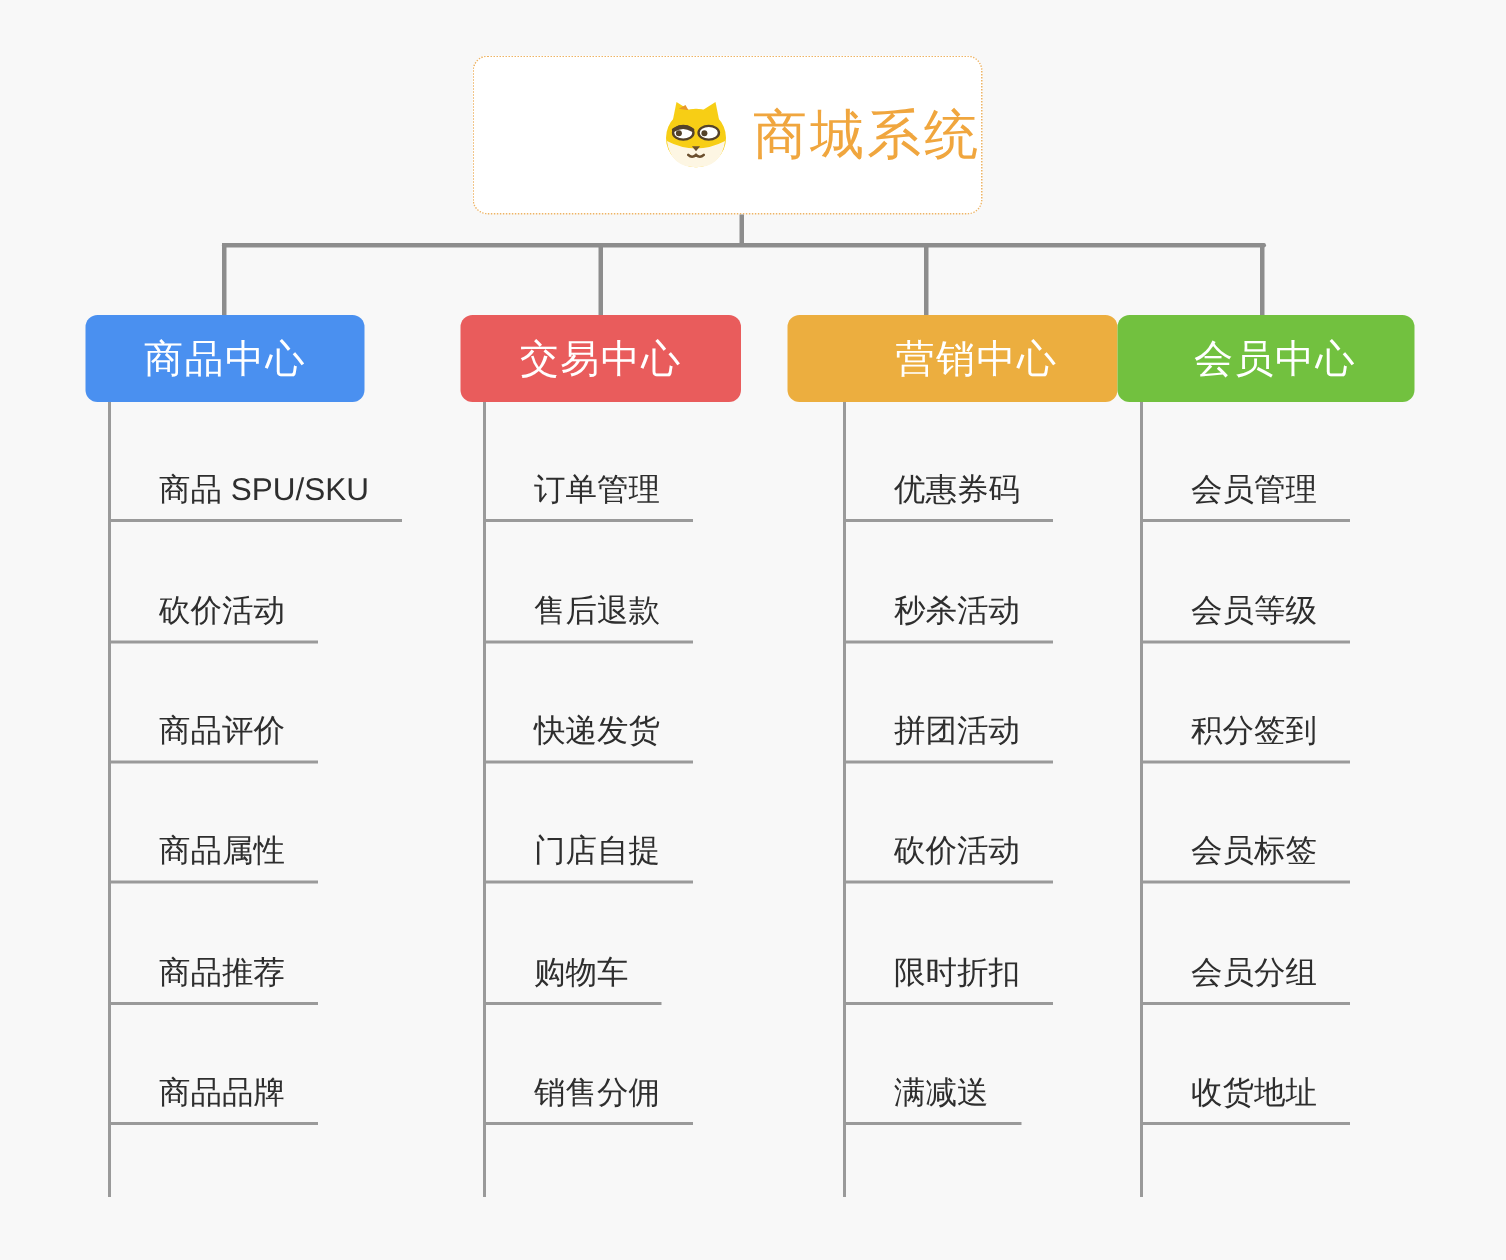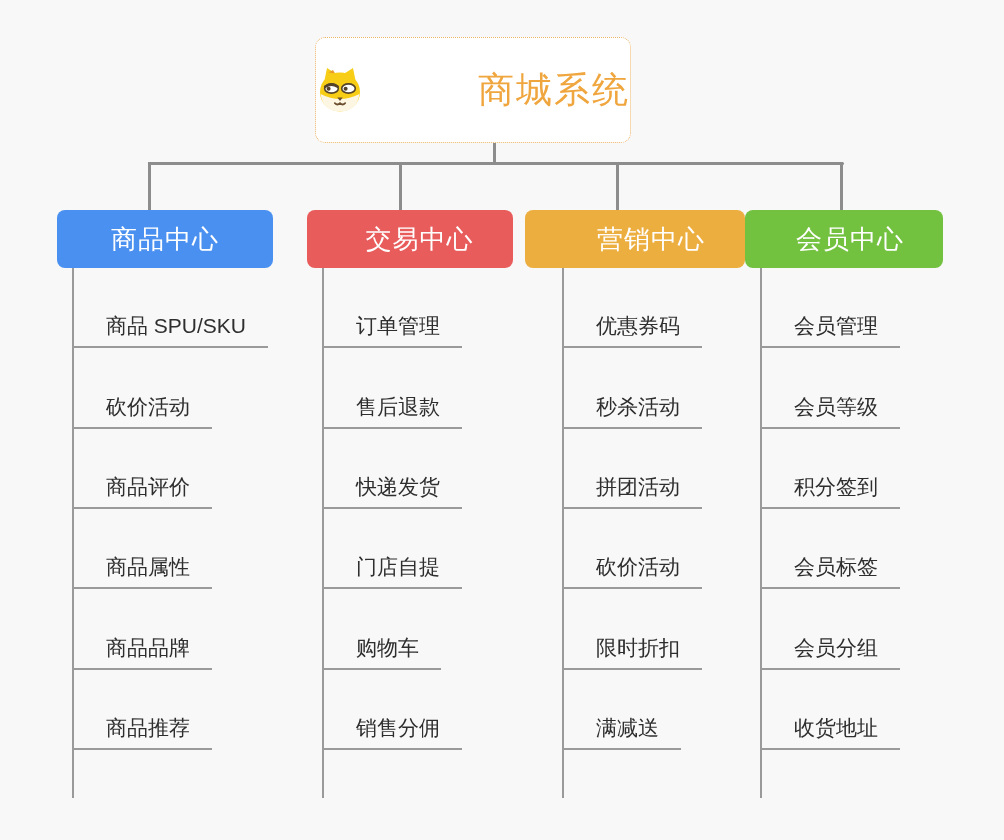--- a/index.html
+++ b/index.html
@@ -3,44 +3,44 @@
 <meta charset="utf-8">
 <style>
   html,body{margin:0;padding:0;}
   body{
     width:1004px;height:840px;position:relative;overflow:hidden;
     background:#f8f8f8;
     font-family:"Liberation Sans","DejaVu Sans",sans-serif;
   }
   
   .root-node{
-    position:absolute;left:315px;top:37px;width:316px;height:106px;
+    position:absolute;left:315px;top:37px;width:340px;height:106px;
     background:#ffffff;border:1px dotted #eeb465;border-radius:10px;
-    display:flex;align-items:center;justify-content:space-between;gap:14px;
+    display:flex;align-items:center;justify-content:flex-end;gap:14px;
     box-sizing:border-box;
   }
   .root-title{
     font-size:36px;color:#f0a63e;letter-spacing:2px;font-weight:400;
   }
   .dog-icon{width:48px;height:46px;flex:0 0 auto;}
   
   .conn{position:absolute;background:#8d8d8d;}
   .conn-stem   {left:493px;top:143px;width:3px;height:21px;}
   .conn-rail   {left:148px;top:162px;width:696px;height:3px;border-radius:2px;}
   .conn-drop-1 {left:148px;top:162px;width:3px;height:48px;}
   .conn-drop-2 {left:399px;top:162px;width:3px;height:48px;}
   .conn-drop-3 {left:616px;top:162px;width:3px;height:48px;}
   .conn-drop-4 {left:840px;top:162px;width:3px;height:48px;}
   
   .branch-box{
     position:absolute;top:210px;height:58px;border-radius:8px;
     display:flex;align-items:center;justify-content:center;
     color:#ffffff;font-size:26px;letter-spacing:1px;
   }
-  .branch-box-1{left:57px;width:216px;}
+  .branch-box-1{left:57px;width:186px;}
   .branch-box-2{left:307px;width:187px;}
   .branch-box-3{left:525px;width:188px;padding-left:32px;}
   .branch-box-4{left:745px;width:186px;padding-left:12px;}
   
   .child-col{
     position:absolute;top:268px;height:482px;
     display:flex;flex-direction:column;
   }
   .child-col-1{left:72px;}
   .child-col-2{left:322px;}
@@ -84,21 +84,21 @@
 <div class="conn conn-stem"></div>
 <div class="conn conn-rail"></div>
 <div class="conn conn-drop-1"></div>
 <div class="conn conn-drop-2"></div>
 <div class="conn conn-drop-3"></div>
 <div class="conn conn-drop-4"></div>
 
 <div class="branch-box branch-box-1" style="background-color: rgb(74, 144, 240);">
   <span>商品中心</span>
 </div>
-<div class="branch-box branch-box-2" style="background-color: rgb(233, 92, 92); padding-left: 19px;">
+<div class="branch-box branch-box-2" style="background-color: rgb(233, 92, 92);">
   <span>交易中心</span>
 </div>
 <div class="branch-box branch-box-3" style="background-color: rgb(236, 174, 63);">
   <span>营销中心</span>
 </div>
 <div class="branch-box branch-box-4" style="background-color: rgb(114, 193, 63);">
   <span>会员中心</span>
 </div>
 
 <div class="child-col child-col-1">
@@ -109,24 +109,24 @@
   <div class="child-row">
       <span class="child-node">砍价活动</span>
     </div>
   <div class="child-row">
       <span class="child-node">商品评价</span>
     </div>
   <div class="child-row">
       <span class="child-node">商品属性</span>
     </div>
   <div class="child-row">
-      <span class="child-node">商品品牌</span>
+      <span class="child-node">商品推荐</span>
     </div>
   <div class="child-row">
-      <span class="child-node">商品推荐</span>
+      <span class="child-node">商品品牌</span>
     </div>
 </div>
 
 <div class="child-col child-col-2">
   <div class="trunk"></div>
   <div class="child-row">
       <span class="child-node">订单管理</span>
     </div>
   <div class="child-row">
       <span class="child-node">售后退款</span>

